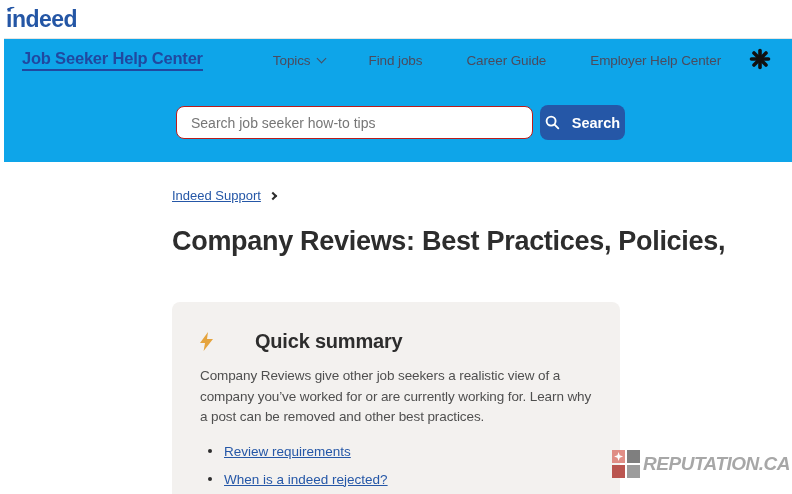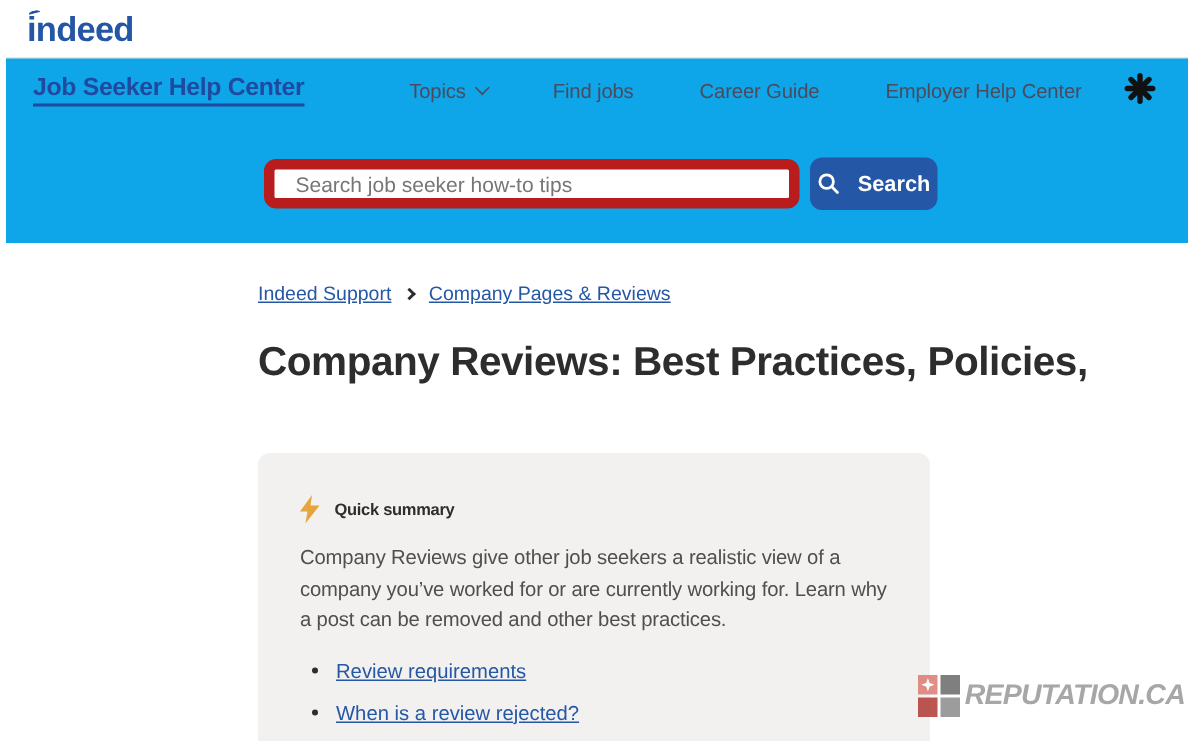--- a/index.html
+++ b/index.html
@@ -5,21 +5,21 @@
   * { margin:0; padding:0; box-sizing:border-box; }
   html,body { background:#ffffff; }
   .page {
     position:relative; width:792px; height:494px; overflow:hidden;
     background:#ffffff; font-family:"Liberation Sans", sans-serif;
   }
 
   
   .topbar { position:absolute; top:0; left:0; width:100%; height:38px; background:#ffffff; }
   .logo {
-    position:absolute; left:18px; top:6px; font-size:23px; font-weight:bold;
+    position:absolute; left:6px; top:6px; font-size:23px; font-weight:bold;
     color:#2456a5; letter-spacing:-0.5px;
   }
   .logo-accent {
     position:absolute; left:1px; top:1px; width:8px; height:4px;
     border-top:2.5px solid #2456a5; border-radius:60% 60% 0 0;
     transform:rotate(-14deg);
   }
 
   
   .header-band {
@@ -42,21 +42,21 @@
   }
   .chevron-down {
     width:7px; height:7px; border-right:1.5px solid #4b4b5e; border-bottom:1.5px solid #4b4b5e;
     transform:rotate(45deg); margin-left:7px; margin-top:-4px;
   }
   .asterisk-btn { position:absolute; right:4px; top:-2px; cursor:pointer; width:24px; height:24px; }
 
   
   .search-input {
     position:absolute; left:172px; top:67px; width:357px; height:33px;
-    border:7px solid #b91c1c; border-radius:8px; background:#ffffff;
+    border:1px solid #b91c1c; border-radius:8px; background:#ffffff;
     font-family:"Liberation Sans", sans-serif; font-size:14px; color:#2d2d2d;
     padding:0 14px; outline:none;
   }
   .search-input::placeholder { color:#767676; }
   .search-btn {
     position:absolute; left:536px; top:66px; width:85px; height:35px;
     background:#2557a7; color:#ffffff; border:none; border-radius:8px;
     font-family:"Liberation Sans", sans-serif; font-size:14.5px; font-weight:bold;
     display:flex; align-items:center; justify-content:center; gap:12px; cursor:pointer;
   }
@@ -78,21 +78,21 @@
     font-size:27px; font-weight:bold; line-height:30px; letter-spacing:-0.3px;
   }
   .page-title span { display:block; white-space:nowrap; }
 
   
   .card {
     position:absolute; left:172px; top:302px; width:448px; height:260px;
     background:#f3f1ef; border-radius:8px; padding:28px 28px 0 28px;
   }
   .card-title-row { display:flex; align-items:center; gap:10px; }
-  .card-title { font-size:11px; font-weight:bold; color:#2d2d2d; letter-spacing:-0.2px; }
+  .card-title { font-size:20px; font-weight:bold; color:#2d2d2d; letter-spacing:-0.2px;margin-left:32px; }
   .card-body {
     margin-top:13px; font-size:13.5px; line-height:20.5px; color:#4f4f4f;
     letter-spacing:-0.1px;
   }
   .card-links { margin-top:16px; list-style:none; }
   .card-links li { display:flex; align-items:center; margin-bottom:13px; }
   .bullet { width:4px; height:4px; border-radius:50%; background:#2d2d2d; margin:0 12px 0 8px; flex:0 0 auto; }
   .card-link { font-size:13.5px; color:#2557a7; text-decoration:underline; cursor:pointer; }
 
   
@@ -164,21 +164,20 @@
         <circle cx="6.5" cy="6.5" r="4.8" fill="none" stroke="#ffffff" stroke-width="2"></circle>
         <line x1="10.2" y1="10.2" x2="14.2" y2="14.2" stroke="#ffffff" stroke-width="2" stroke-linecap="round"></line>
       </svg>
       <span>Search</span>
     </button>
   </div>
 
   <div class="breadcrumb">
     <a class="crumb-link">Indeed Support</a>
     <span class="crumb-sep"></span>
-    <a class="crumb-link">Company Pages &amp; Reviews</a>
   </div>
 
   <h1 class="page-title">
     <span>Company Reviews: Best Practices, Policies,</span>
   </h1>
 
   <div class="card">
     <div class="card-title-row">
       <svg width="13" height="19" viewBox="0 0 13 19">
         <polygon points="8,0 0,11 5,11 3.6,19 13,7 7,7" fill="#e5a43e"></polygon>
@@ -186,21 +185,21 @@
       <span class="card-title">Quick summary</span>
     </div>
     <p class="card-body">Company Reviews give other job seekers a realistic view of a company you’ve worked for or are currently working for. Learn why a post can be removed and other best practices.</p>
     <ul class="card-links">
       <li>
         <span class="bullet"></span>
         <a class="card-link">Review requirements</a>
       </li>
       <li>
         <span class="bullet"></span>
-        <a class="card-link">When is a review rejected?</a>
+        <a class="card-link">When is a indeed rejected?</a>
       </li>
 
     </ul>
   </div>
 
   <div class="watermark">
     <div class="wm-grid">
       <div class="wm-sq wm-tl">
           <span class="wm-star"></span>
         </div>

